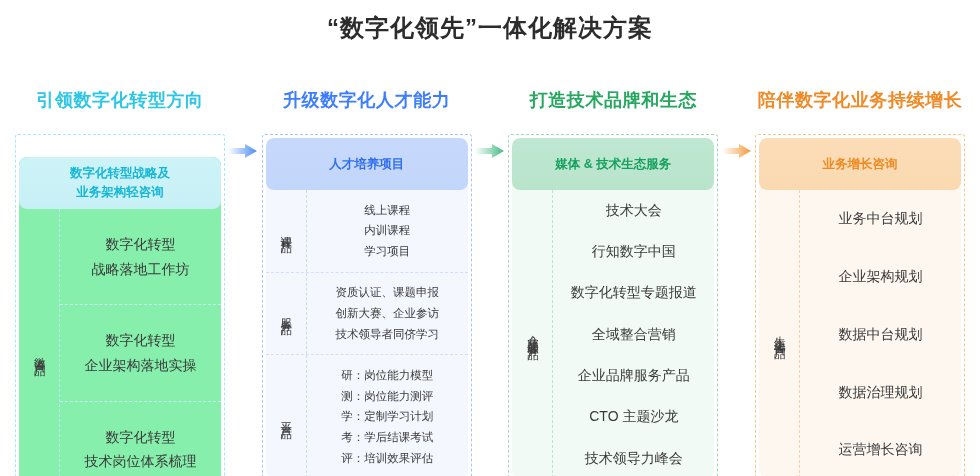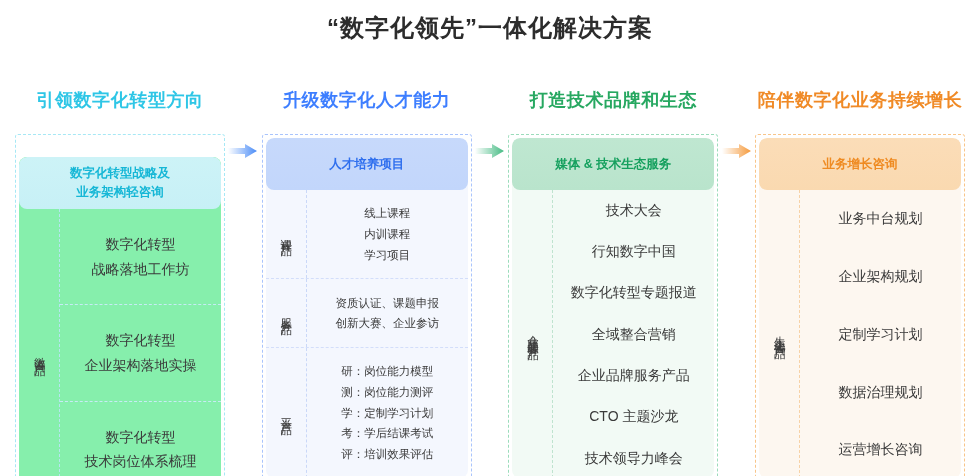--- a/index.html
+++ b/index.html
@@ -270,20 +270,21 @@
                 <span class="row-line">内训课程</span>
                 <span class="row-line">学习项目</span>
               </div>
             </div>
 
             <div class="group">
               <div class="group-label">服务产品</div>
               <div class="group-items">
                 <span class="row-line">资质认证、课题申报</span>
                 <span class="row-line">创新大赛、企业参访</span>
+                <span class="row-line">技术领导者同侪学习</span>
               </div>
             </div>
 
             <div class="group">
               <div class="group-label">平台产品</div>
               <div class="group-items">
                 <span class="row-line">研：岗位能力模型</span>
                 <span class="row-line">测：岗位能力测评</span>
                 <span class="row-line">学：定制学习计划</span>
                 <span class="row-line">考：学后结课考试</span>
@@ -371,21 +372,21 @@
           <div class="body">
             <div class="side-label">生态化咨询产品</div>
             <div class="rows">
               <div class="row">
                   <span class="row-line">业务中台规划</span>
                 </div>
               <div class="row">
                   <span class="row-line">企业架构规划</span>
                 </div>
               <div class="row">
-                  <span class="row-line">定制学习计划</span>
+                  <span class="row-line">数据中台规划</span>
                 </div>
               <div class="row">
                   <span class="row-line">数据治理规划</span>
                 </div>
               <div class="row">
                   <span class="row-line">运营增长咨询</span>
                 </div>
             </div>
           </div>
         </div>

